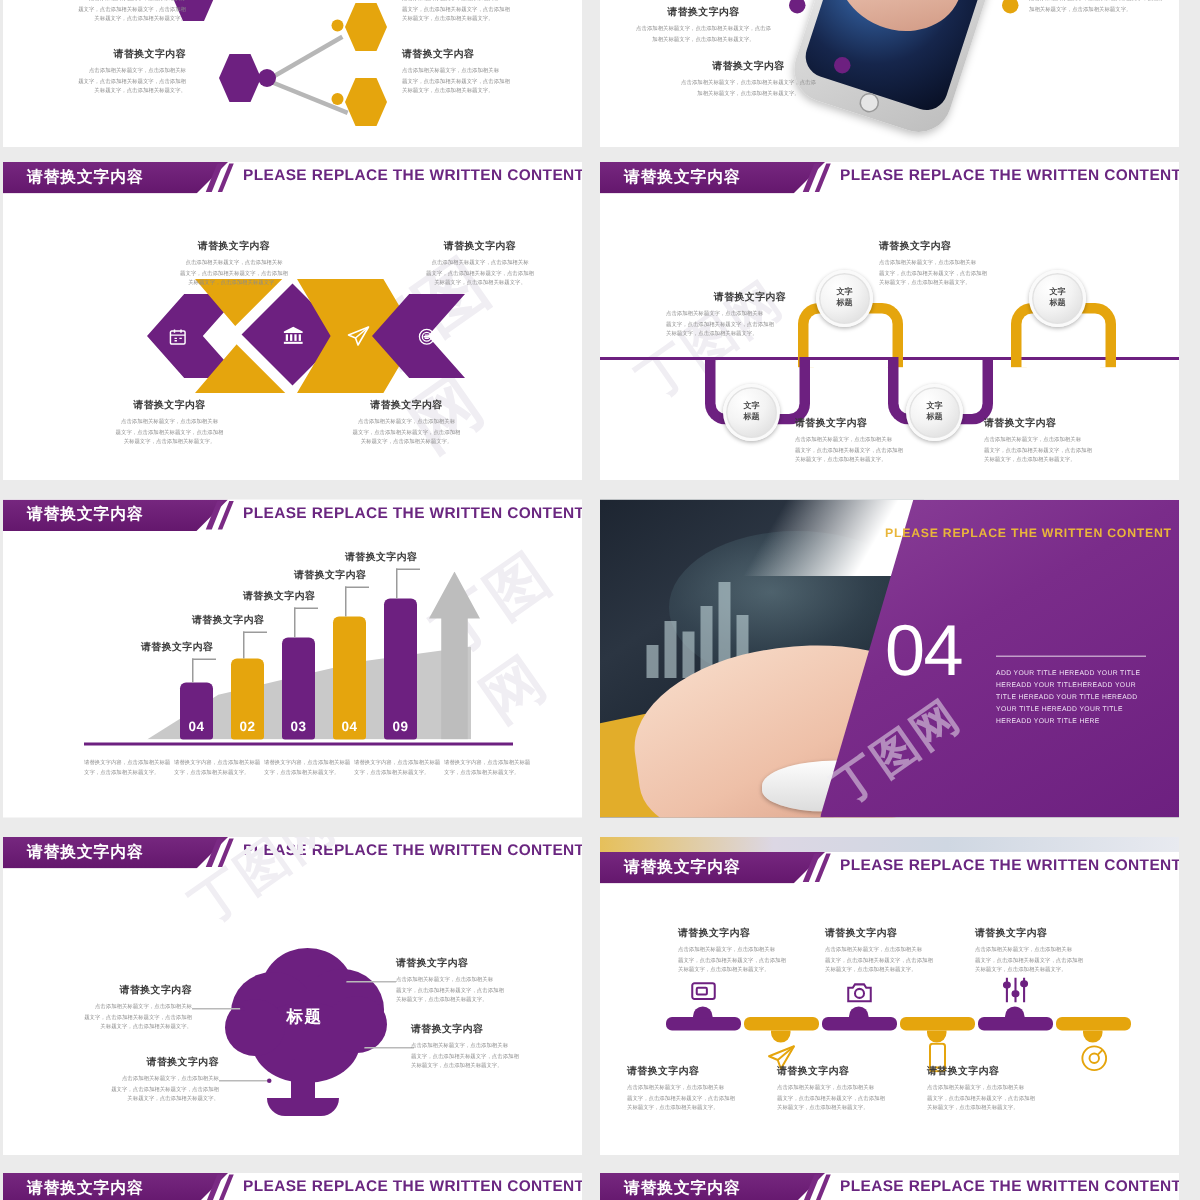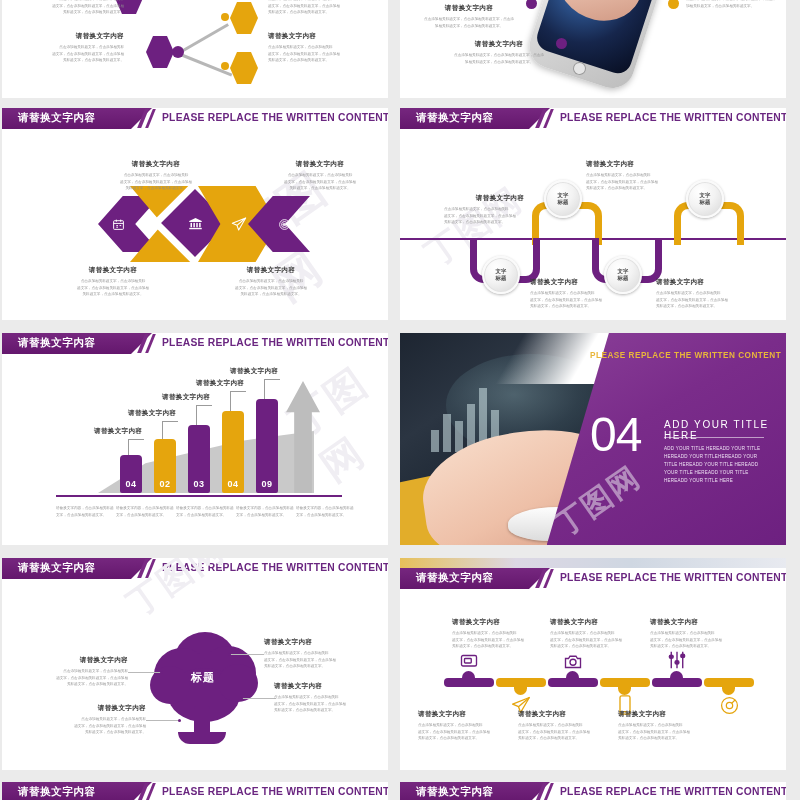--- a/index.html
+++ b/index.html
@@ -506,21 +506,20 @@
     </div>
     <div class="s6yellow"></div>
     <div class="s6hand"></div>
     <div class="s6mouse"></div>
     <div class="s6top"></div>
     <div class="s6panel"></div>
     <div class="wm" style="left:150px;top:148px;font-size:30px;opacity:.5;">丁图网</div>
 
     <div class="s6en" style="left:190px;top:18px;">PLEASE REPLACE THE WRITTEN CONTENT</div>
     <div class="s6num" style="left:190px;top:78px;">04</div>
-    <div class="s6title" style="left:264px;top:86px;">ADD YOUR TITLE HERE</div>
     <div class="s6rule" style="left:264px;top:104px;width:100px;"></div>
     <div class="s6body" style="left:264px;top:112px;width:104px;">ADD YOUR TITLE HEREADD YOUR TITLE HEREADD YOUR TITLEHEREADD YOUR TITLE HEREADD YOUR TITLE HEREADD YOUR TITLE HEREADD YOUR TITLE HEREADD  YOUR TITLE HERE</div>
   </div>
 
   <div class="slide half-left" style="top:558px;height:212px;">
     <div class="hdr">
       <div class="band"></div>
       <div class="cn">请替换文字内容</div>
       <div class="slash">
           <i class="a"></i>

